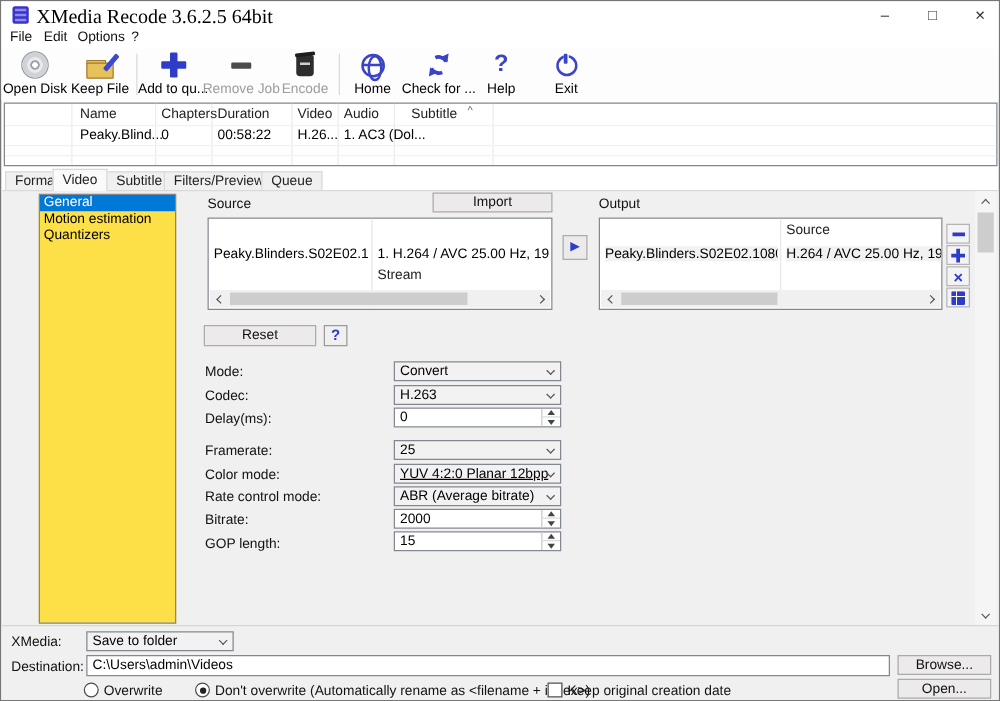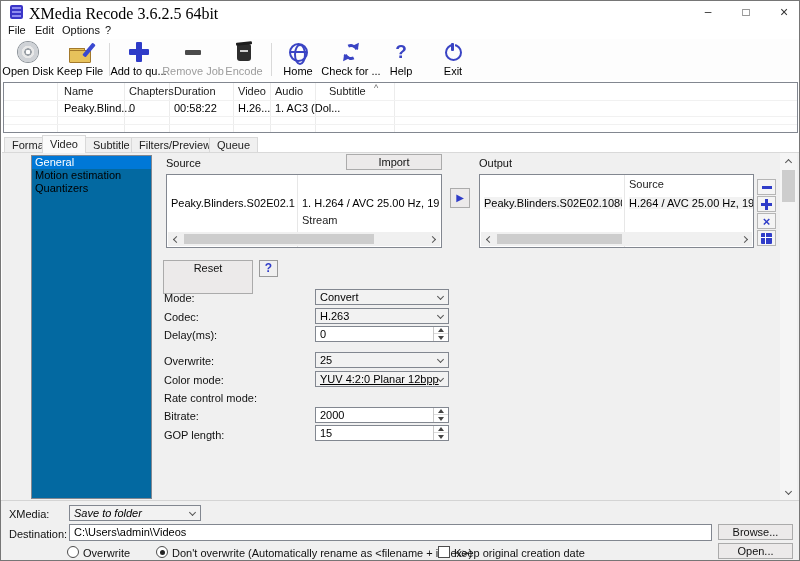--- a/index.html
+++ b/index.html
@@ -59,21 +59,21 @@
   .ft-rline { position:absolute; left:0; width:100%; height:1px; background:#f1f1f1; }
   .sortcaret { position:absolute; font-size:9px; color:#666; }
 
   
   .tabbar { position:absolute; left:0; top:134px; width:100%; height:17px; }
   .tab { position:absolute; top:2px; height:16px; line-height:15px; padding:0 7px; background:#f0f0f0; border:1px solid #d9d9d9; border-bottom:none; font-size:11px; color:#222; }
   .tab.active { top:0; height:18px; line-height:17px; background:#fafafa; z-index:3; }
 
   
   .content { position:absolute; left:1px; top:151px; width:798px; height:348px; background:#f0f0f0; border-top:1px solid #d9d9d9; }
-  .listbox { position:absolute; left:29px; top:2px; width:121px; height:344px; background:#0369a1; border:1px solid #828790; }
+  .listbox { position:absolute; left:29px; top:2px; width:110px; height:344px; background:#fde047; border:1px solid #828790; }
   .li { height:13px; line-height:13px; padding-left:3px; font-size:11px; white-space:nowrap; }
   .li.sel { background:#0078d7; color:#fff; }
 
   .sect-label { position:absolute; font-size:11px; color:#111; }
   .btn { background:#eceaea; border:1px solid #ababab; font-size:11px; text-align:center; color:#111; }
   .wtbl { position:absolute; background:#fff; border:1px solid #828790; }
   .wtbl .colsep { position:absolute; top:0; width:1px; height:100%; background:#e7e7e7; }
   .wtbl .hdr { position:absolute; top:3px; font-size:11px; color:#222; white-space:nowrap; }
   .wtbl .cel { position:absolute; top:22px; font-size:11px; color:#000; white-space:nowrap; overflow:hidden; }
   .hscroll { position:absolute; left:1px; bottom:1px; height:14px; background:#f0f0f0; }
@@ -302,21 +302,21 @@
     <div class="vscroll">
       <span class="sarrow" style="left:1px; top:1px;">
           <i class="chev up"></i>
         </span>
       <span class="vthumb" style="top:17px; height:32px;"></span>
       <span class="sarrow" style="left:1px; top:332px;">
           <i class="chev down"></i>
         </span>
     </div>
 
-    <div class="btn abs" style="left:161px; top:107px; width:90px; height:34px; line-height:15px;">Reset</div>
+    <div class="btn abs" style="left:161px; top:107px; width:90px; height:17px; line-height:15px;">Reset</div>
     <div class="helpbtn" style="left:257px; top:107px; width:19px; height:17px; line-height:15px;">?</div>
 
     <span class="flabel" style="left:162px; top:139px;">Mode:</span>
     <div class="combo" style="left:313px; top:136px; width:134px;">
       <span>Convert</span><i class="chev cchev down"></i>
     </div>
 
     <span class="flabel" style="left:162px; top:158px;">Codec:</span>
     <div class="combo" style="left:313px; top:155px; width:134px;">
       <span>H.263</span><i class="chev cchev down"></i>
@@ -328,31 +328,34 @@
       <span class="btns">
           <span class="su">
             <i class="tri-up"></i>
           </span>
           <span class="sd">
             <i class="tri-down"></i>
           </span>
         </span>
     </div>
 
-    <span class="flabel" style="left:162px; top:202px;">Overwrite:</span>
+    <span class="flabel" style="left:162px; top:202px;">Framerate:</span>
     <div class="combo" style="left:313px; top:199px; width:134px;">
       <span>25</span><i class="chev cchev down"></i>
     </div>
 
     <span class="flabel" style="left:162px; top:221px;">Color mode:</span>
     <div class="combo" style="left:313px; top:218px; width:134px;text-decoration:underline;">
       <span>YUV 4:2:0 Planar 12bpp</span><i class="chev cchev down"></i>
     </div>
 
     <span class="flabel" style="left:162px; top:239px;">Rate control mode:</span>
+    <div class="combo" style="left:313px; top:236px; width:134px;">
+      <span>ABR (Average bitrate)</span><i class="chev cchev down"></i>
+    </div>
 
     <span class="flabel" style="left:162px; top:257px;">Bitrate:</span>
     <div class="spin" style="left:313px; top:254px; width:134px;">
       <span>2000</span>
       <span class="btns">
           <span class="su">
             <i class="tri-up"></i>
           </span>
           <span class="sd">
             <i class="tri-down"></i>
@@ -369,21 +372,21 @@
           </span>
           <span class="sd">
             <i class="tri-down"></i>
           </span>
         </span>
     </div>
   </div>
 
   <div class="bottom">
     <span class="rlabel" style="left:8px; top:7px;">XMedia:</span>
-    <div class="combo" style="left:68px; top:4px; width:132px;font-style:italic;">
+    <div class="combo" style="left:68px; top:4px; width:118px;">
       <span>Save to folder</span><i class="chev cchev down"></i>
     </div>
 
     <span class="rlabel" style="left:8px; top:27px;">Destination:</span>
     <div class="tinput" style="left:68px; top:23px; width:643px; height:17px;">C:\Users\admin\Videos</div>
     <div class="btn abs" style="left:717px; top:23px; width:75px; height:16px; line-height:14px;">Browse...</div>
 
     <span class="radio" style="left:66px; top:45px;"></span>
     <span class="rlabel" style="left:82px; top:46px;">Overwrite</span>
     <span class="radio on" style="left:155px; top:45px;"></span>

